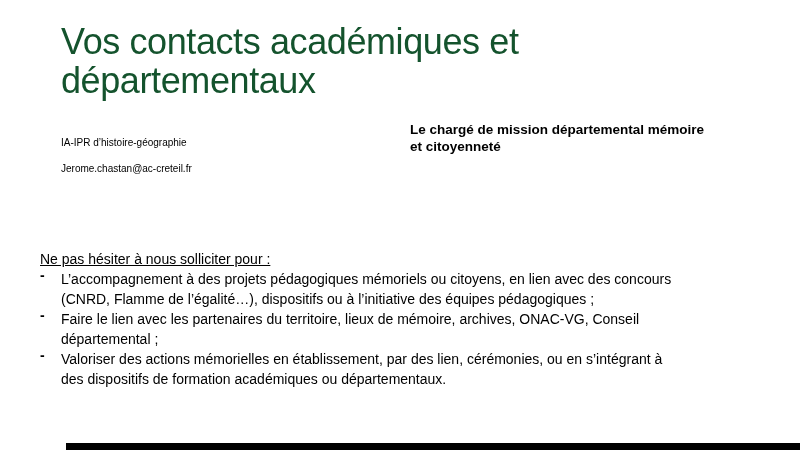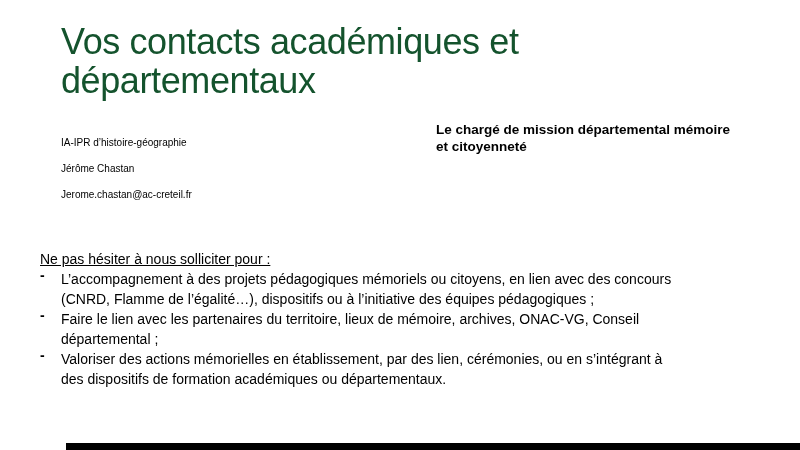--- a/index.html
+++ b/index.html
@@ -25,21 +25,21 @@
     color: #1f1f1f;
   }
 
   .contacts {
     position: absolute;
     left: 61px; top: 121px;
     width: 700px;
   }
   .contact-col { position: absolute; top: 0; }
   .contact-col.left  { left: 0;     width: 320px; }
-  .contact-col.right { left: 349px; width: 340px; margin-left: 26px; }
+  .contact-col.right { left: 349px; width: 340px; }
   .contact-heading {
     font-weight: 700;
     font-size: 13.5px;
     line-height: 17px;
     color: #000000;
   }
   .contact-line {
     font-size: 10px;
     line-height: 17px;
     margin-top: 9px;
@@ -84,21 +84,20 @@
 </head>
 <body style="background: rgb(255, 255, 255);">
 
 <h1 class="slide-title pre" style="color: #14532d;">Vos contacts académiques et
 départementaux</h1>
 
 <div class="contacts">
 
   <div class="contact-col left">
     <div class="contact-line first">IA-IPR d’histoire-géographie</div>
-    <div class="contact-line">Jérôme Chastan</div>
     <div class="contact-line">Jerome.chastan@ac-creteil.fr</div>
   </div>
 
   <div class="contact-col right">
     <div class="contact-heading pre">Le chargé de mission départemental mémoire
 et citoyenneté</div>
   </div>
 
 </div>
 

